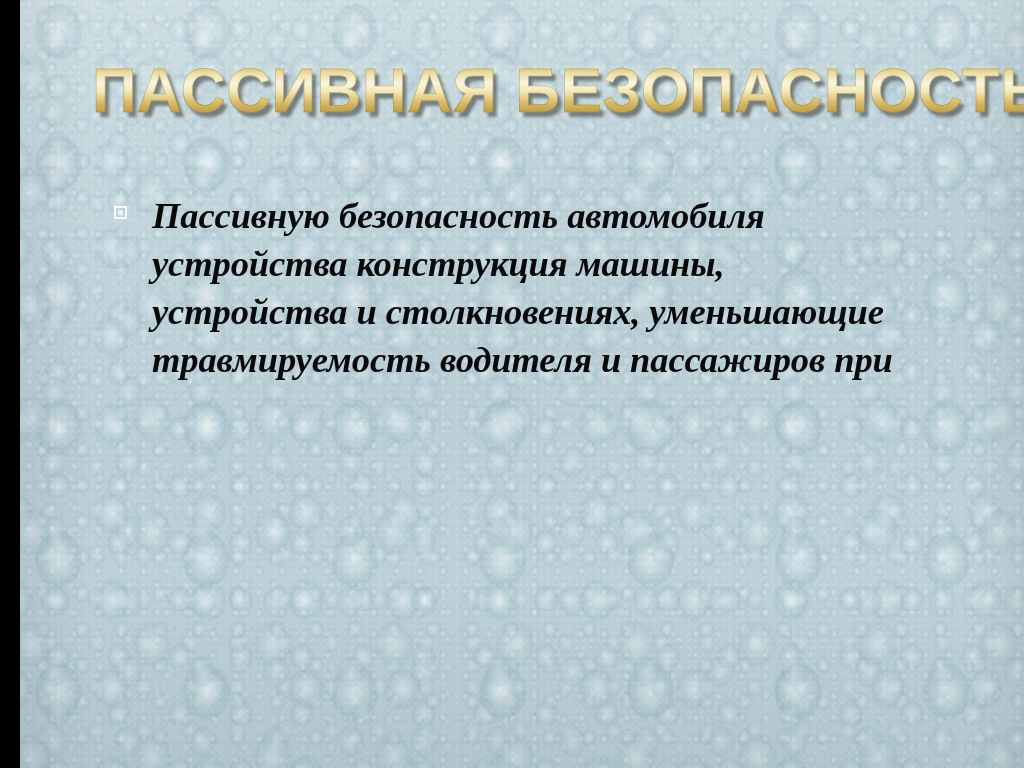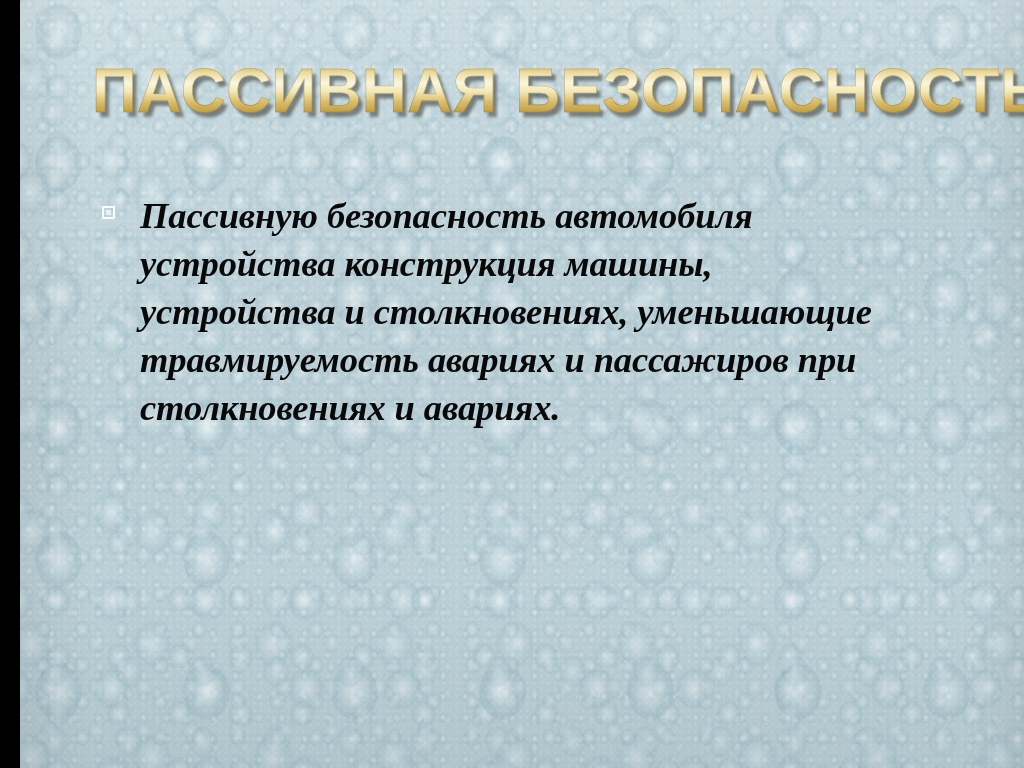--- a/index.html
+++ b/index.html
@@ -134,21 +134,21 @@
         #f2e6bb 100%);
     -webkit-background-clip: text;
     background-clip: text;
     color: transparent;
     -webkit-text-stroke: 0.6px rgba(120,96,40,0.45);
   }
 
   
   #body-block {
     position: absolute;
-    left: 78px;
+    left: 90px;
     top: 192px;
     width: 880px;
   }
   .bullet-row {
     position: relative;
     display: block;
   }
   .bullet-glyph {
     position: absolute;
     left: 4px;
@@ -197,19 +197,18 @@
     <div class="title-text title-fill">ПАССИВНАЯ БЕЗОПАСНОСТЬ</div>
   </div>
 
   <div id="body-block">
     <div class="bullet-row">
       <span class="bullet-glyph"></span>
       <p class="body-text">
         <span class="ln">Пассивную безопасность автомобиля</span>
         <span class="ln">устройства конструкция машины,</span>
         <span class="ln">устройства и столкновениях, уменьшающие</span>
-        <span class="ln">травмируемость авариях и пассажиров при</span>
-        <span class="ln">столкновениях и авариях.</span>
+        <span class="ln">травмируемость водителя и пассажиров при</span>
       </p>
     </div>
   </div>
 
 </div>
 
 </body></html>

